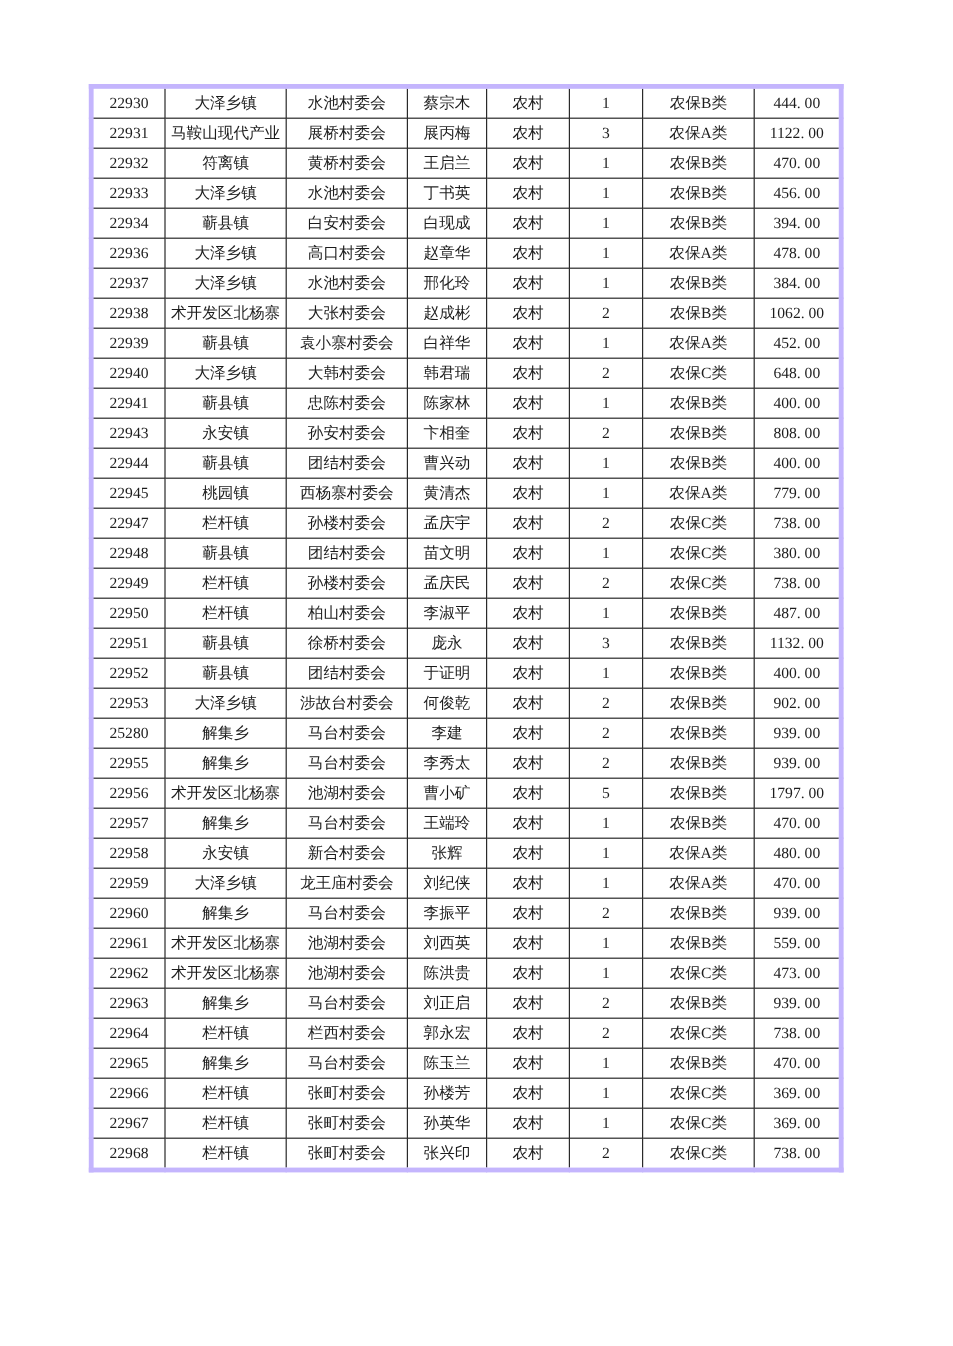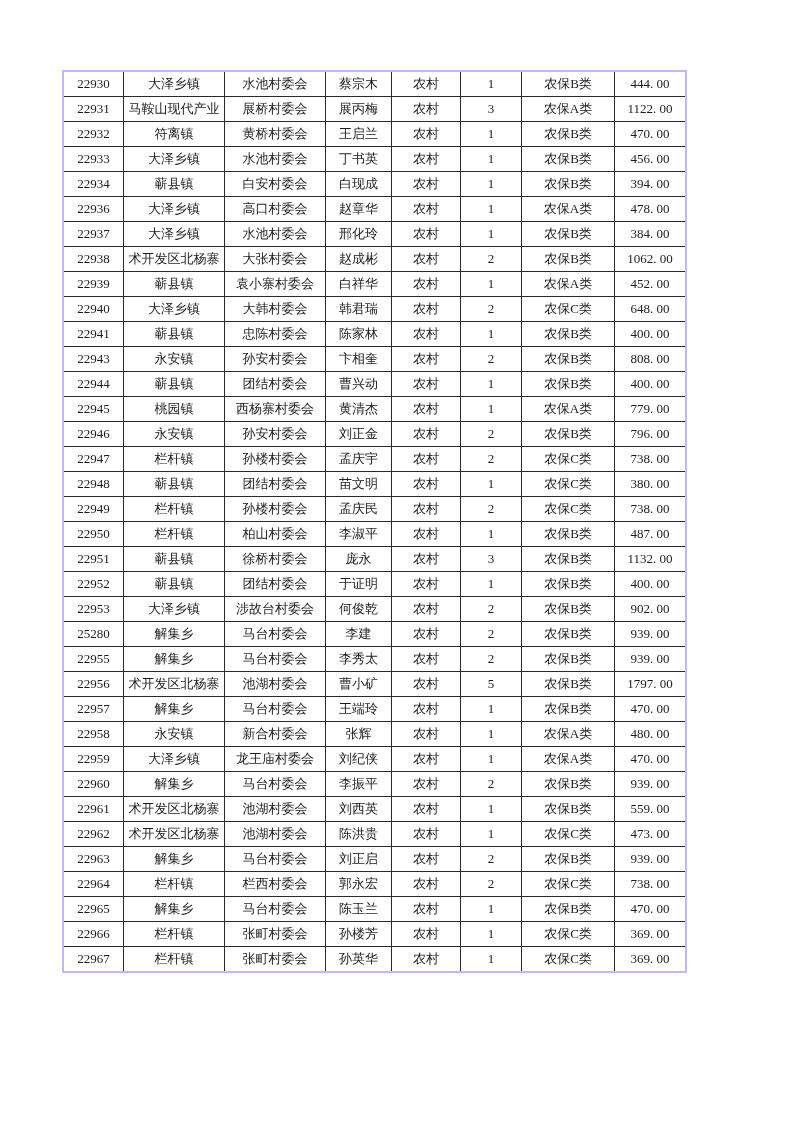--- a/index.html
+++ b/index.html
@@ -11,25 +11,25 @@
     position: relative;
     width: 794px;
     height: 1122px;
     background: #ffffff;
     overflow: hidden;
     font-family: "Liberation Serif", "DejaVu Serif", serif;
     color: #1a1a1a;
   }
   table.data-table {
     position: absolute;
-    left: 62px;
+    left: 74px;
     top: 70px;
     border-collapse: collapse;
     table-layout: fixed;
-    border: 2px solid #c4b5fd;
+    border: 4px solid #c4b5fd;
     background: #ffffff;
   }
   table.data-table td {
     border: 1px solid #2a2a2a;
     height: 24px;
     padding: 0 1px;
     text-align: center;
     vertical-align: middle;
     font-size: 13px;
     line-height: 24px;
@@ -196,30 +196,20 @@
           <td class="col-id">22945</td>
           <td class="col-town">桃园镇</td>
           <td class="col-village">西杨寨村委会</td>
           <td class="col-name">黄清杰</td>
           <td class="col-type">农村</td>
           <td class="col-count">1</td>
           <td class="col-category">农保A类</td>
           <td class="col-amount">779. 00</td>
         </tr>
         <tr>
-          <td class="col-id">22946</td>
-          <td class="col-town">永安镇</td>
-          <td class="col-village">孙安村委会</td>
-          <td class="col-name">刘正金</td>
-          <td class="col-type">农村</td>
-          <td class="col-count">2</td>
-          <td class="col-category">农保B类</td>
-          <td class="col-amount">796. 00</td>
-        </tr>
-        <tr>
           <td class="col-id">22947</td>
           <td class="col-town">栏杆镇</td>
           <td class="col-village">孙楼村委会</td>
           <td class="col-name">孟庆宇</td>
           <td class="col-type">农村</td>
           <td class="col-count">2</td>
           <td class="col-category">农保C类</td>
           <td class="col-amount">738. 00</td>
         </tr>
         <tr>
@@ -414,16 +404,26 @@
         </tr>
         <tr>
           <td class="col-id">22967</td>
           <td class="col-town">栏杆镇</td>
           <td class="col-village">张町村委会</td>
           <td class="col-name">孙英华</td>
           <td class="col-type">农村</td>
           <td class="col-count">1</td>
           <td class="col-category">农保C类</td>
           <td class="col-amount">369. 00</td>
+        </tr>
+        <tr>
+          <td class="col-id">22968</td>
+          <td class="col-town">栏杆镇</td>
+          <td class="col-village">张町村委会</td>
+          <td class="col-name">张兴印</td>
+          <td class="col-type">农村</td>
+          <td class="col-count">2</td>
+          <td class="col-category">农保C类</td>
+          <td class="col-amount">738. 00</td>
         </tr>
       </tbody>
   </table>
 </div>
 
 </body></html>

